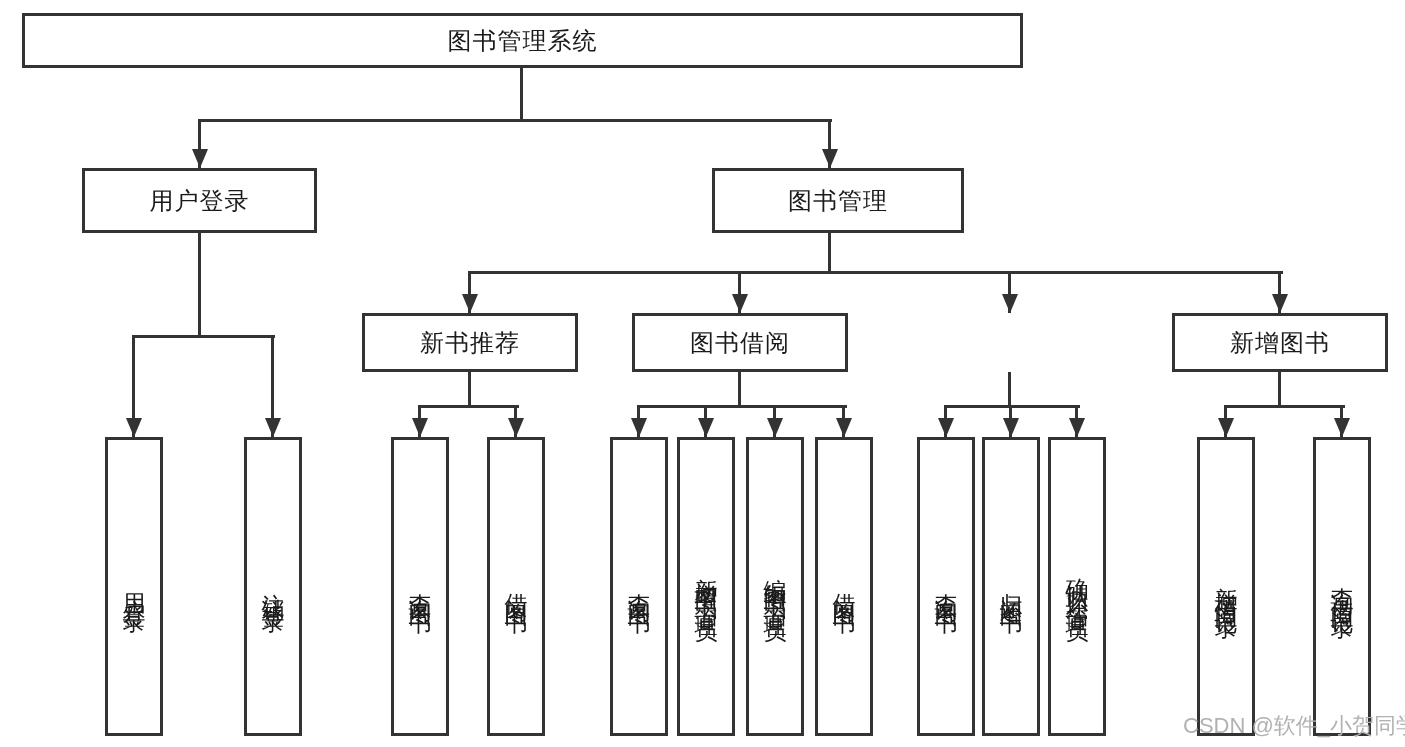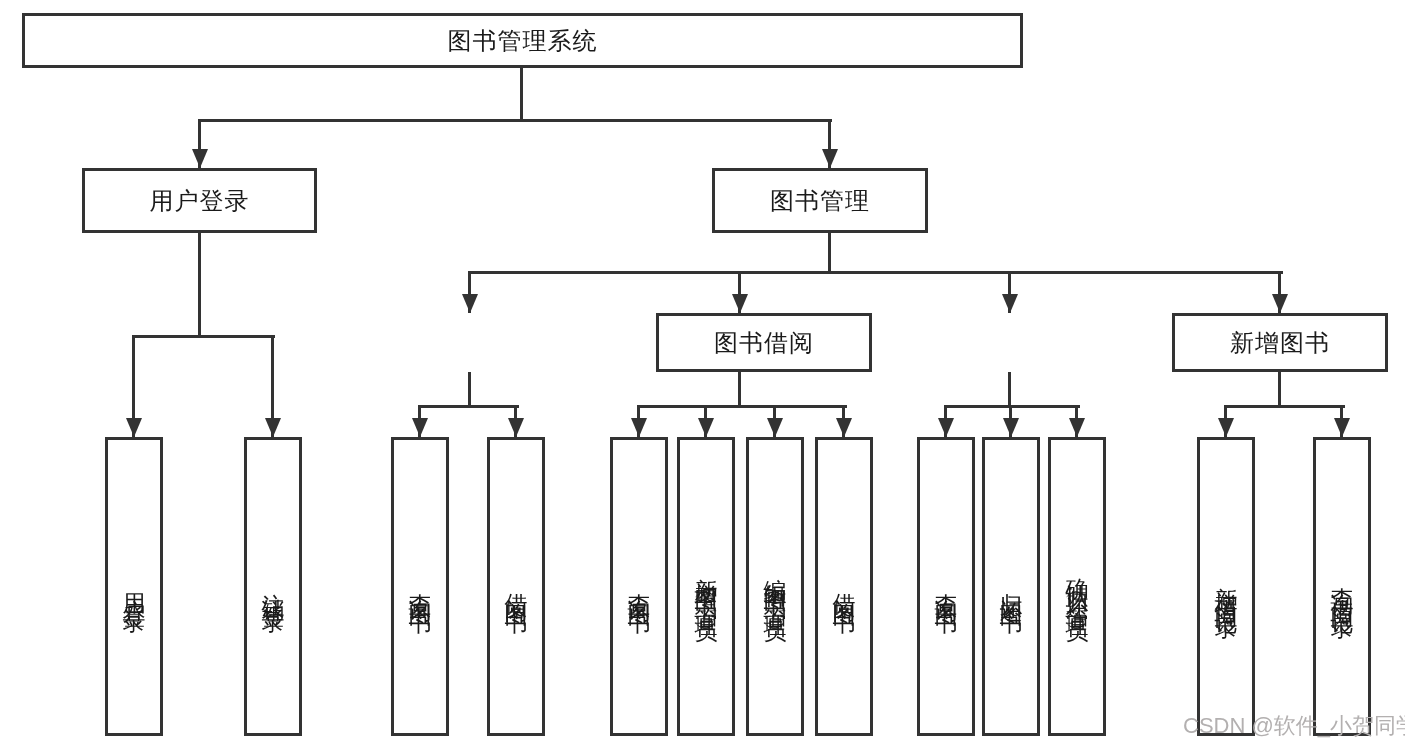--- a/index.html
+++ b/index.html
@@ -58,41 +58,42 @@
   <div class="box" style="left:22px; top:13px; width:1001px; height:55px;">图书管理系统</div>
 
   <div class="vline" style="left:520px; top:68px; height:54px;"></div>
   <div class="hline" style="left:198px; top:119px; width:634px;"></div>
   <div class="vline" style="left:198px; top:119px; height:49px;"></div>
   <div class="arrow" style="left:192px; top:149px;"></div>
   <div class="vline" style="left:828px; top:119px; height:49px;"></div>
   <div class="arrow" style="left:822px; top:149px;"></div>
 
   <div class="box" style="left:82px; top:168px; width:235px; height:65px;">用户登录</div>
-  <div class="box" style="left:712px; top:168px; width:216px; height:65px;">图书管理</div>
+  <div class="box" style="left:712px; top:168px; width:252px; height:65px;">图书管理</div>
 
   <div class="vline" style="left:198px; top:233px; height:102px;"></div>
   <div class="hline" style="left:132px; top:335px; width:143px;"></div>
   <div class="vline" style="left:132px; top:335px; height:102px;"></div>
   <div class="arrow" style="left:126px; top:418px;"></div>
   <div class="vline" style="left:271px; top:335px; height:102px;"></div>
   <div class="arrow" style="left:265px; top:418px;"></div>
 
   <div class="vline" style="left:828px; top:233px; height:38px;"></div>
   <div class="hline" style="left:468px; top:271px; width:815px;"></div>
   <div class="vline" style="left:468px; top:271px; height:42px;"></div>
   <div class="arrow" style="left:462px; top:294px;"></div>
   <div class="vline" style="left:738px; top:271px; height:42px;"></div>
   <div class="arrow" style="left:732px; top:294px;"></div>
   <div class="vline" style="left:1008px; top:271px; height:42px;"></div>
   <div class="arrow" style="left:1002px; top:294px;"></div>
   <div class="vline" style="left:1278px; top:271px; height:42px;"></div>
   <div class="arrow" style="left:1272px; top:294px;"></div>
 
-  <div class="box" style="left:656px; top:313px; width:216px; height:59px;">图书借阅</div>
+  <div class="box" style="left:362px; top:313px; width:216px; height:59px;">新书推荐</div>
+  <div class="box" style="left:632px; top:313px; width:216px; height:59px;">图书借阅</div>
   <div class="box" style="left:1172px; top:313px; width:216px; height:59px;">新增图书</div>
 
   <div class="vline" style="left:468px; top:372px; height:33px;"></div>
   <div class="hline" style="left:418px; top:405px; width:101px;"></div>
   <div class="vline" style="left:418px; top:405px; height:32px;"></div>
   <div class="arrow" style="left:412px; top:418px;"></div>
   <div class="vline" style="left:514px; top:405px; height:32px;"></div>
   <div class="arrow" style="left:508px; top:418px;"></div>
 
   <div class="vline" style="left:738px; top:372px; height:33px;"></div>

